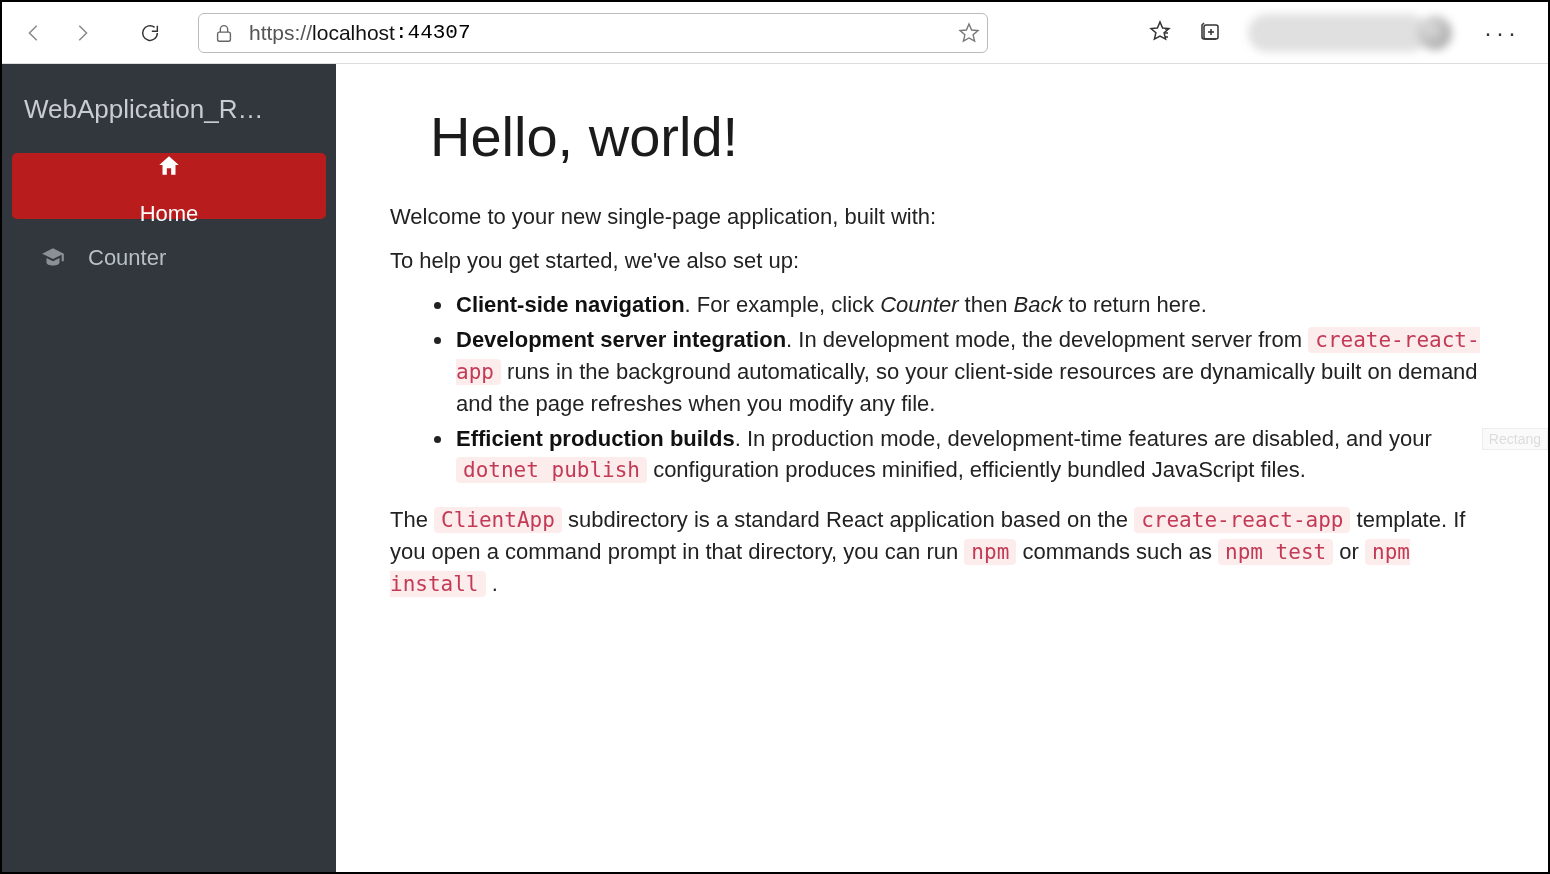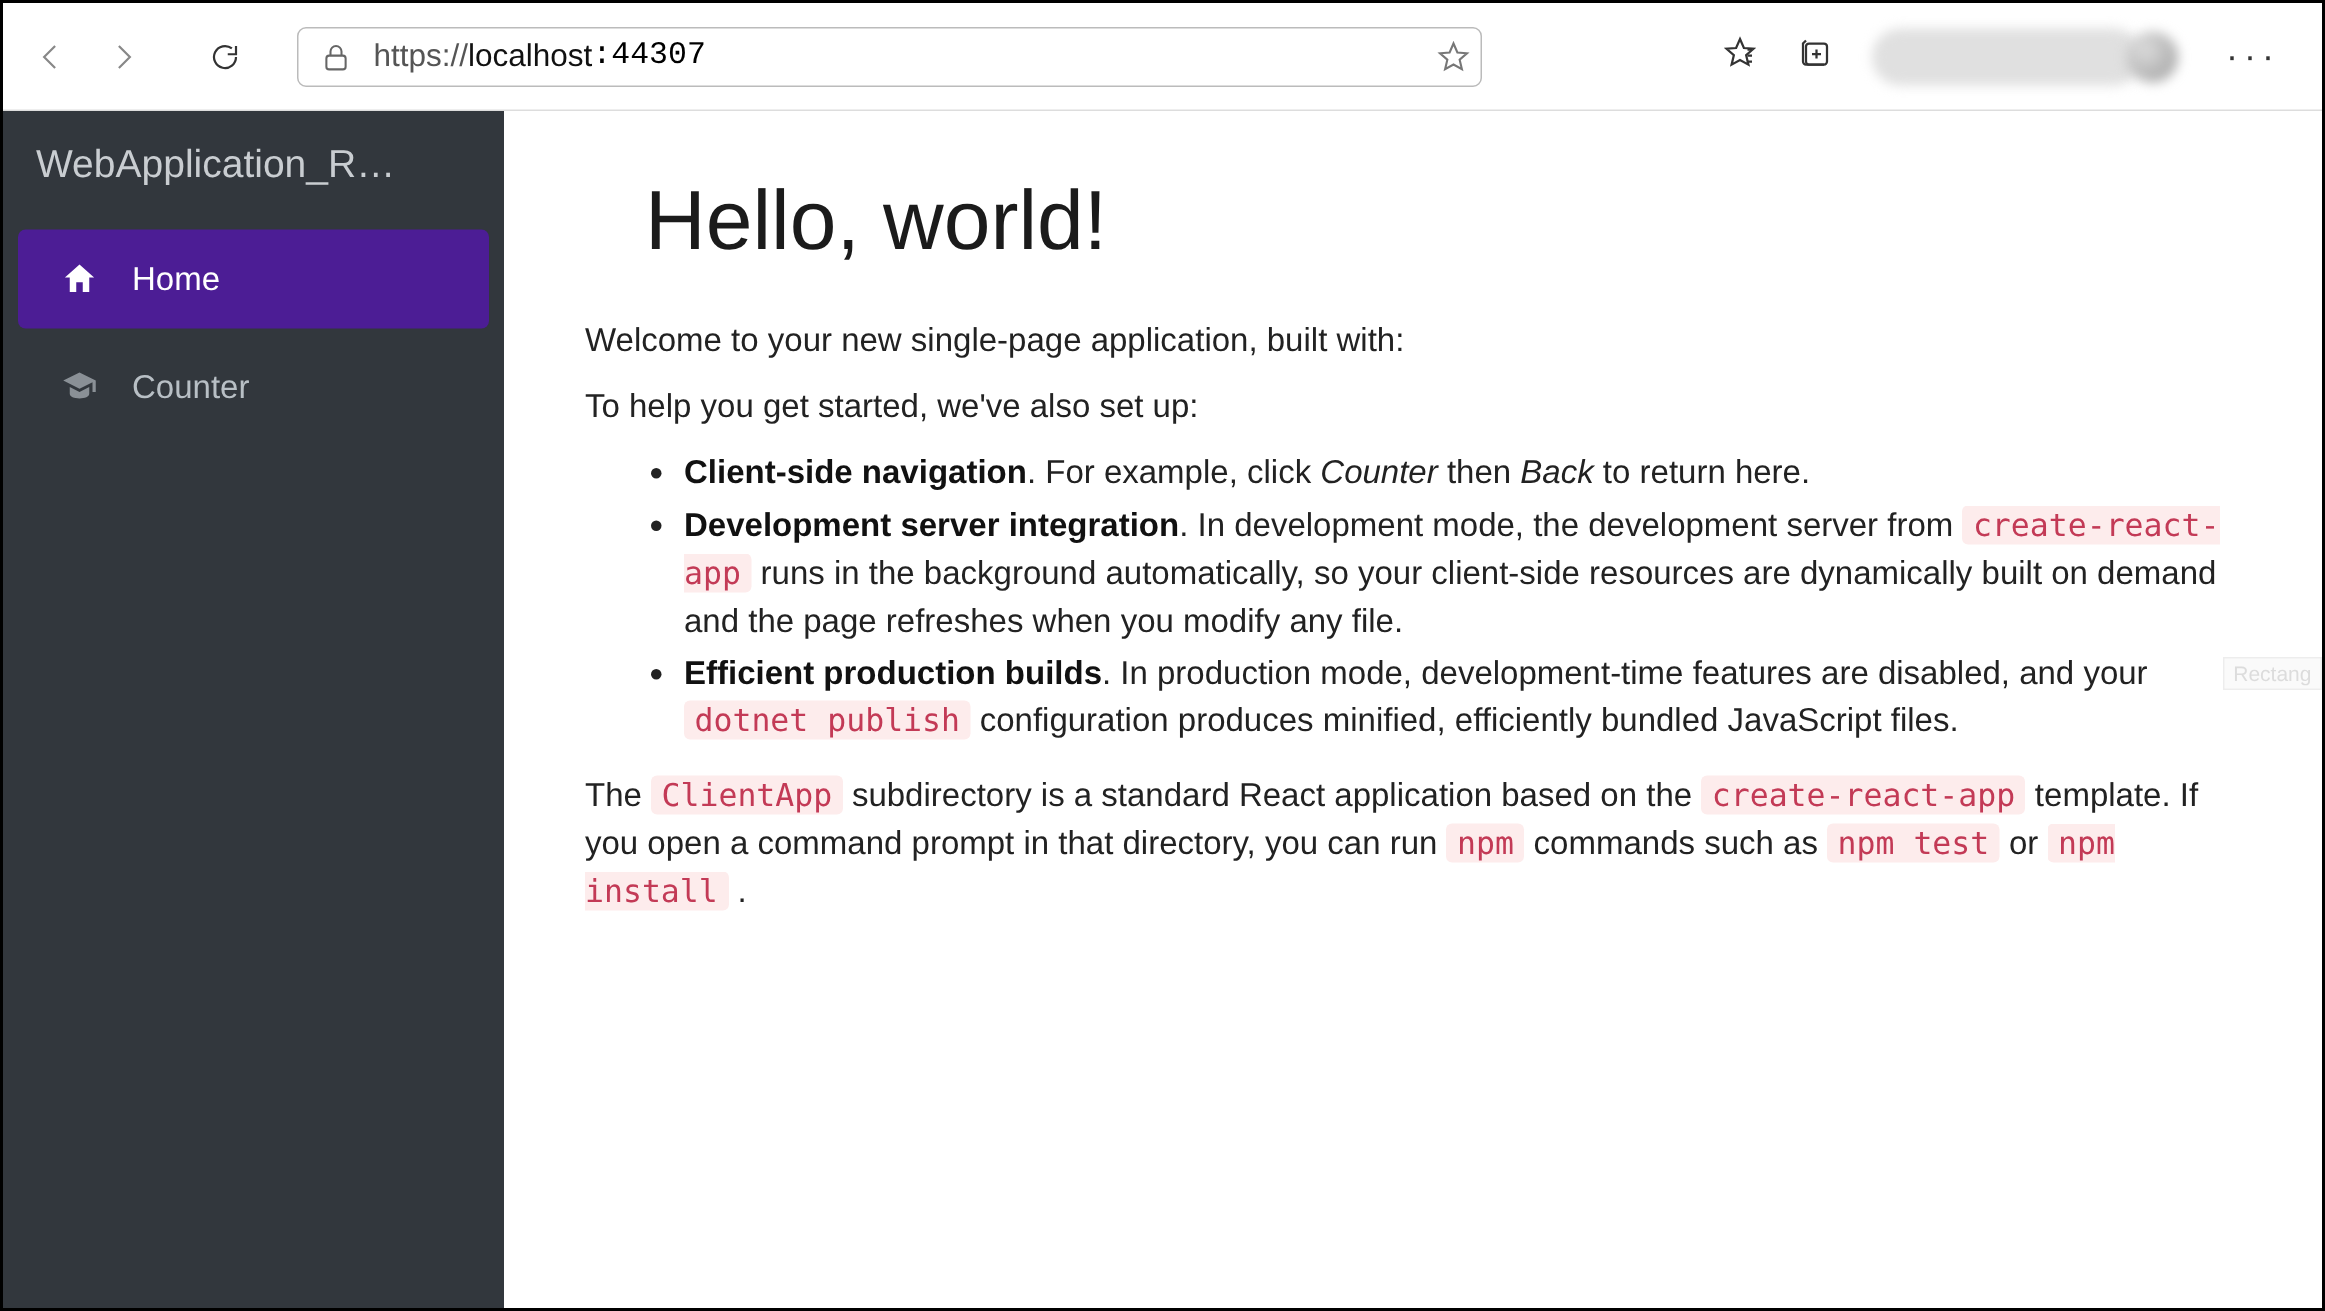--- a/index.html
+++ b/index.html
@@ -11,21 +11,21 @@
     display: flex;
     flex-direction: column;
     border: 2px solid #000;
     overflow: hidden;
   }
 
   
   .browser-bar {
     display: flex;
     align-items: center;
-    height: 72px;
+    height: 62px;
     padding: 0 12px;
     background: #fff;
     border-bottom: 1px solid #ddd;
     gap: 8px;
   }
   .nav-btn {
     width: 40px; height: 40px;
     display: flex; align-items: center; justify-content: center;
     color: #888;
     border-radius: 4px;
@@ -71,21 +71,21 @@
     flex: 1;
     display: flex;
     min-height: 0;
   }
 
   
   .sidebar {
     width: 334px;
     background: #32373d;
     color: #b9bdc1;
-    padding-top: 4px;
+    padding-top: 14px;
     flex-shrink: 0;
   }
   .brand {
     font-size: 26px;
     color: #c9cdd1;
     padding: 16px 22px 22px 22px;
     white-space: nowrap;
     overflow: hidden;
     text-overflow: ellipsis;
     font-weight: 400;
@@ -96,22 +96,23 @@
     gap: 22px;
     padding: 0 28px;
     height: 66px;
     margin: 6px 10px;
     border-radius: 5px;
     font-size: 22px;
     color: #b8bfc5;
     cursor: pointer;
   }
   .nav-item.active {
-    background: #4c1d95;
+    background: #b91c1c;
     color: #fff;
+    flex-direction: column;
   }
   .nav-item .icon {
     width: 26px; height:26px;
     display:flex;align-items:center;justify-content:center;
   }
   .nav-item .icon svg { width:26px;height:26px; fill: currentColor; }
   .nav-item:not(.active) .icon svg { fill: #8a9096; }
 
   
   .content {

